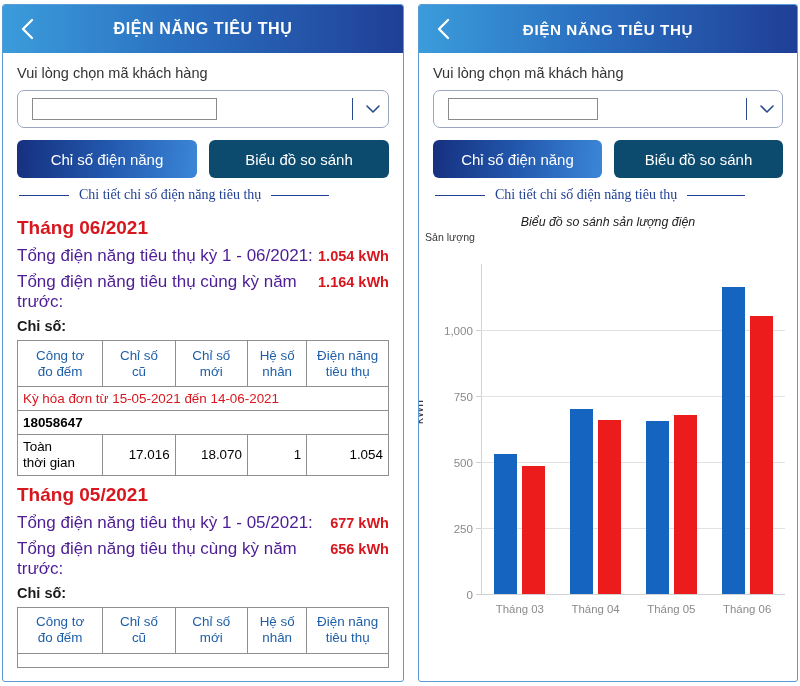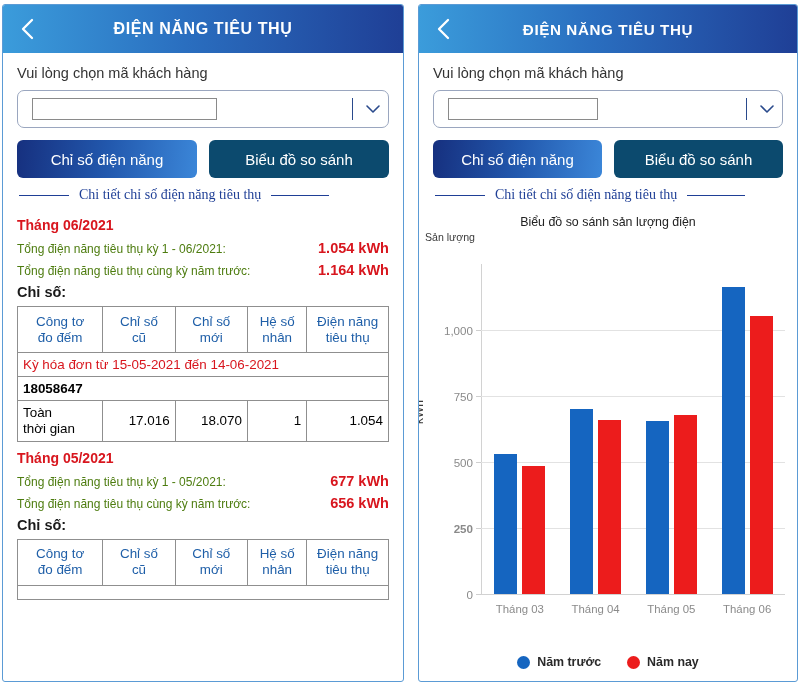--- a/index.html
+++ b/index.html
@@ -96,28 +96,28 @@
     color: #1f3f96;
     font-size: 14px;
     font-family: Liberation Serif, serif;
   }
   .div-line { height: 1px; background: #1f3f96; flex: 0 0 50px; }
   .div-line.flexy { flex: 1 1 auto; max-width: 58px; }
 
   
   .content { padding: 0 14px; overflow: hidden; flex: 1 1 auto; }
   .month-head {
-    color: #d8161e; font-size: 14px; font-weight: bold;
+    color: #d8161e; font-size: 19px; font-weight: bold;
     margin: 8px 0 7px 0;
   }
   .sum-row {
     display: flex; align-items: baseline; justify-content: space-between;
     margin-bottom: 6px;
   }
-  .sum-label { font-size: 12px; color: #4d7c0f; }
+  .sum-label { font-size: 17px; color: #4c1d95; }
   .sum-value { font-size: 14.5px; color: #d8161e; font-weight: bold; white-space: nowrap; }
   .chiso-label { font-size: 14.5px; color: #1a1a1a; margin: 5px 0 6px 0; font-weight: bold; }
 
   
   table.meter {
     width: 100%;
     border-collapse: collapse;
     table-layout: fixed;
     margin-bottom: 4px;
   }
@@ -138,20 +138,21 @@
   td.period { color: #d8161e; font-size: 13.5px; padding: 4px 6px; }
   td.meterno { color: #000; font-weight: bold; font-size: 14.5px; padding: 4px 6px; }
   td.rowname { color: #000; line-height: 1.18; font-size: 13.2px; }
   td.num { text-align: right; color: #000; }
 
   
   .chart-area { position: relative; flex: 1 1 auto; }
   .chart-title {
     text-align: center; font-size: 12.4px; color: #222;
     margin-top: 6px;
+    font-style: italic;
   }
   .axis-unit-top { position: absolute; left: 6px; top: 22px; font-size: 10.6px; color: #3a3a3a; }
   .ylabel {
     position: absolute; left: -12px; top: 196px;
     transform: rotate(-90deg);
     font-size: 12px; color: #3a3a3a;
   }
   .plot {
     position: absolute;
     left: 62px; right: 12px; top: 55px; height: 330px;
@@ -392,21 +393,21 @@
       <div class="plot" id="plot">
         <div class="yaxis-line"></div>
         <div id="grid-layer">
             <div class="gridline base" style="top: 330px;">
               <div class="tick-mark"></div>
             </div>
             <div class="ytick" style="top: 330px;">0</div>
             <div class="gridline" style="top: 264px;">
               <div class="tick-mark"></div>
             </div>
-            <div class="ytick" style="top: 264px; font-weight: bold;">250</div>
+            <div class="ytick" style="top: 264px;">250</div>
             <div class="gridline" style="top: 198px;">
               <div class="tick-mark"></div>
             </div>
             <div class="ytick" style="top: 198px;">500</div>
             <div class="gridline" style="top: 132px;">
               <div class="tick-mark"></div>
             </div>
             <div class="ytick" style="top: 132px;">750</div>
             <div class="gridline" style="top: 66px;">
               <div class="tick-mark"></div>
@@ -430,26 +431,16 @@
               <div class="xtick">Tháng 05</div>
             </div>
             <div class="bar-group">
               <div class="bar bar-prev" title="Năm trước Tháng 06: 1164" style="height: 307.296px; background: rgb(21, 101, 192);"></div>
               <div class="bar bar-curr" title="Năm nay Tháng 06: 1054" style="height: 278.256px; background: rgb(236, 28, 28);"></div>
               <div class="xtick">Tháng 06</div>
             </div>
           </div>
       </div>
 
-      <div class="legend" id="legend">
-          <div class="legend-item">
-            <span class="legend-dot" style="background: rgb(21, 101, 192);"></span>
-            <span class="legend-text">Năm trước</span>
-          </div>
-          <div class="legend-item">
-            <span class="legend-dot" style="background: rgb(236, 28, 28);"></span>
-            <span class="legend-text">Năm nay</span>
-          </div>
-        </div>
     </div>
   </div>
 
 </div>
 
 </body></html>

